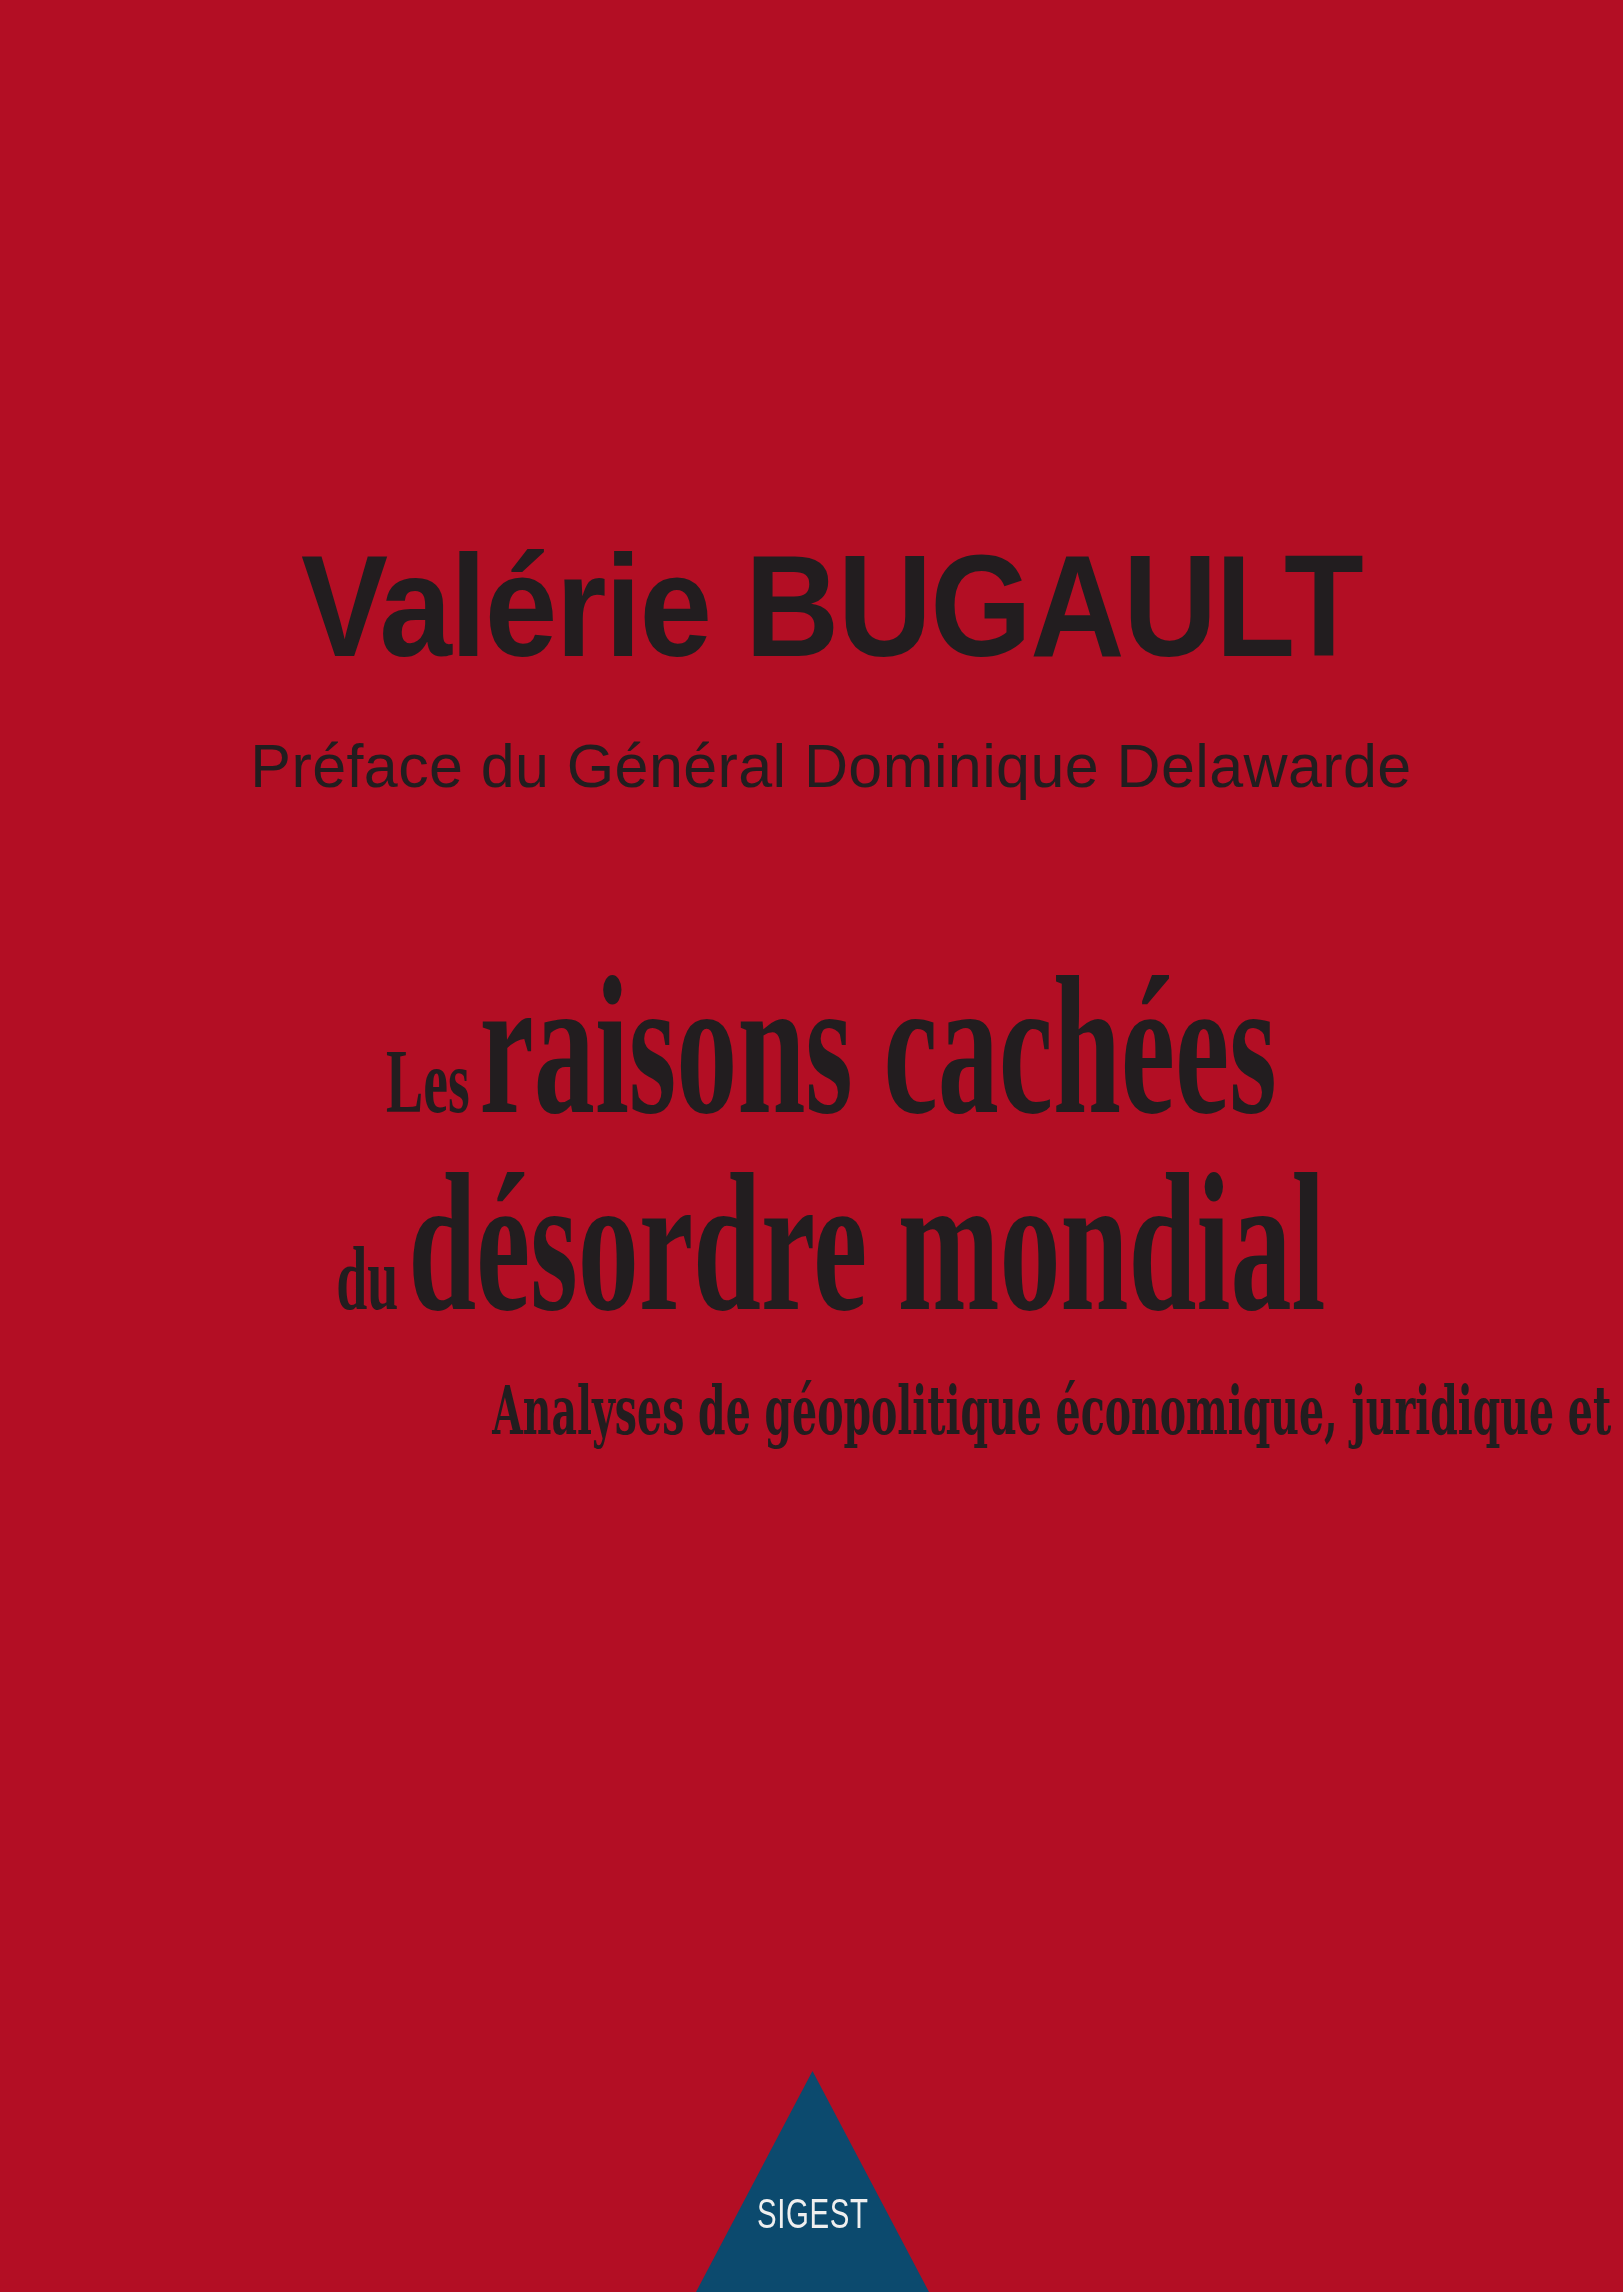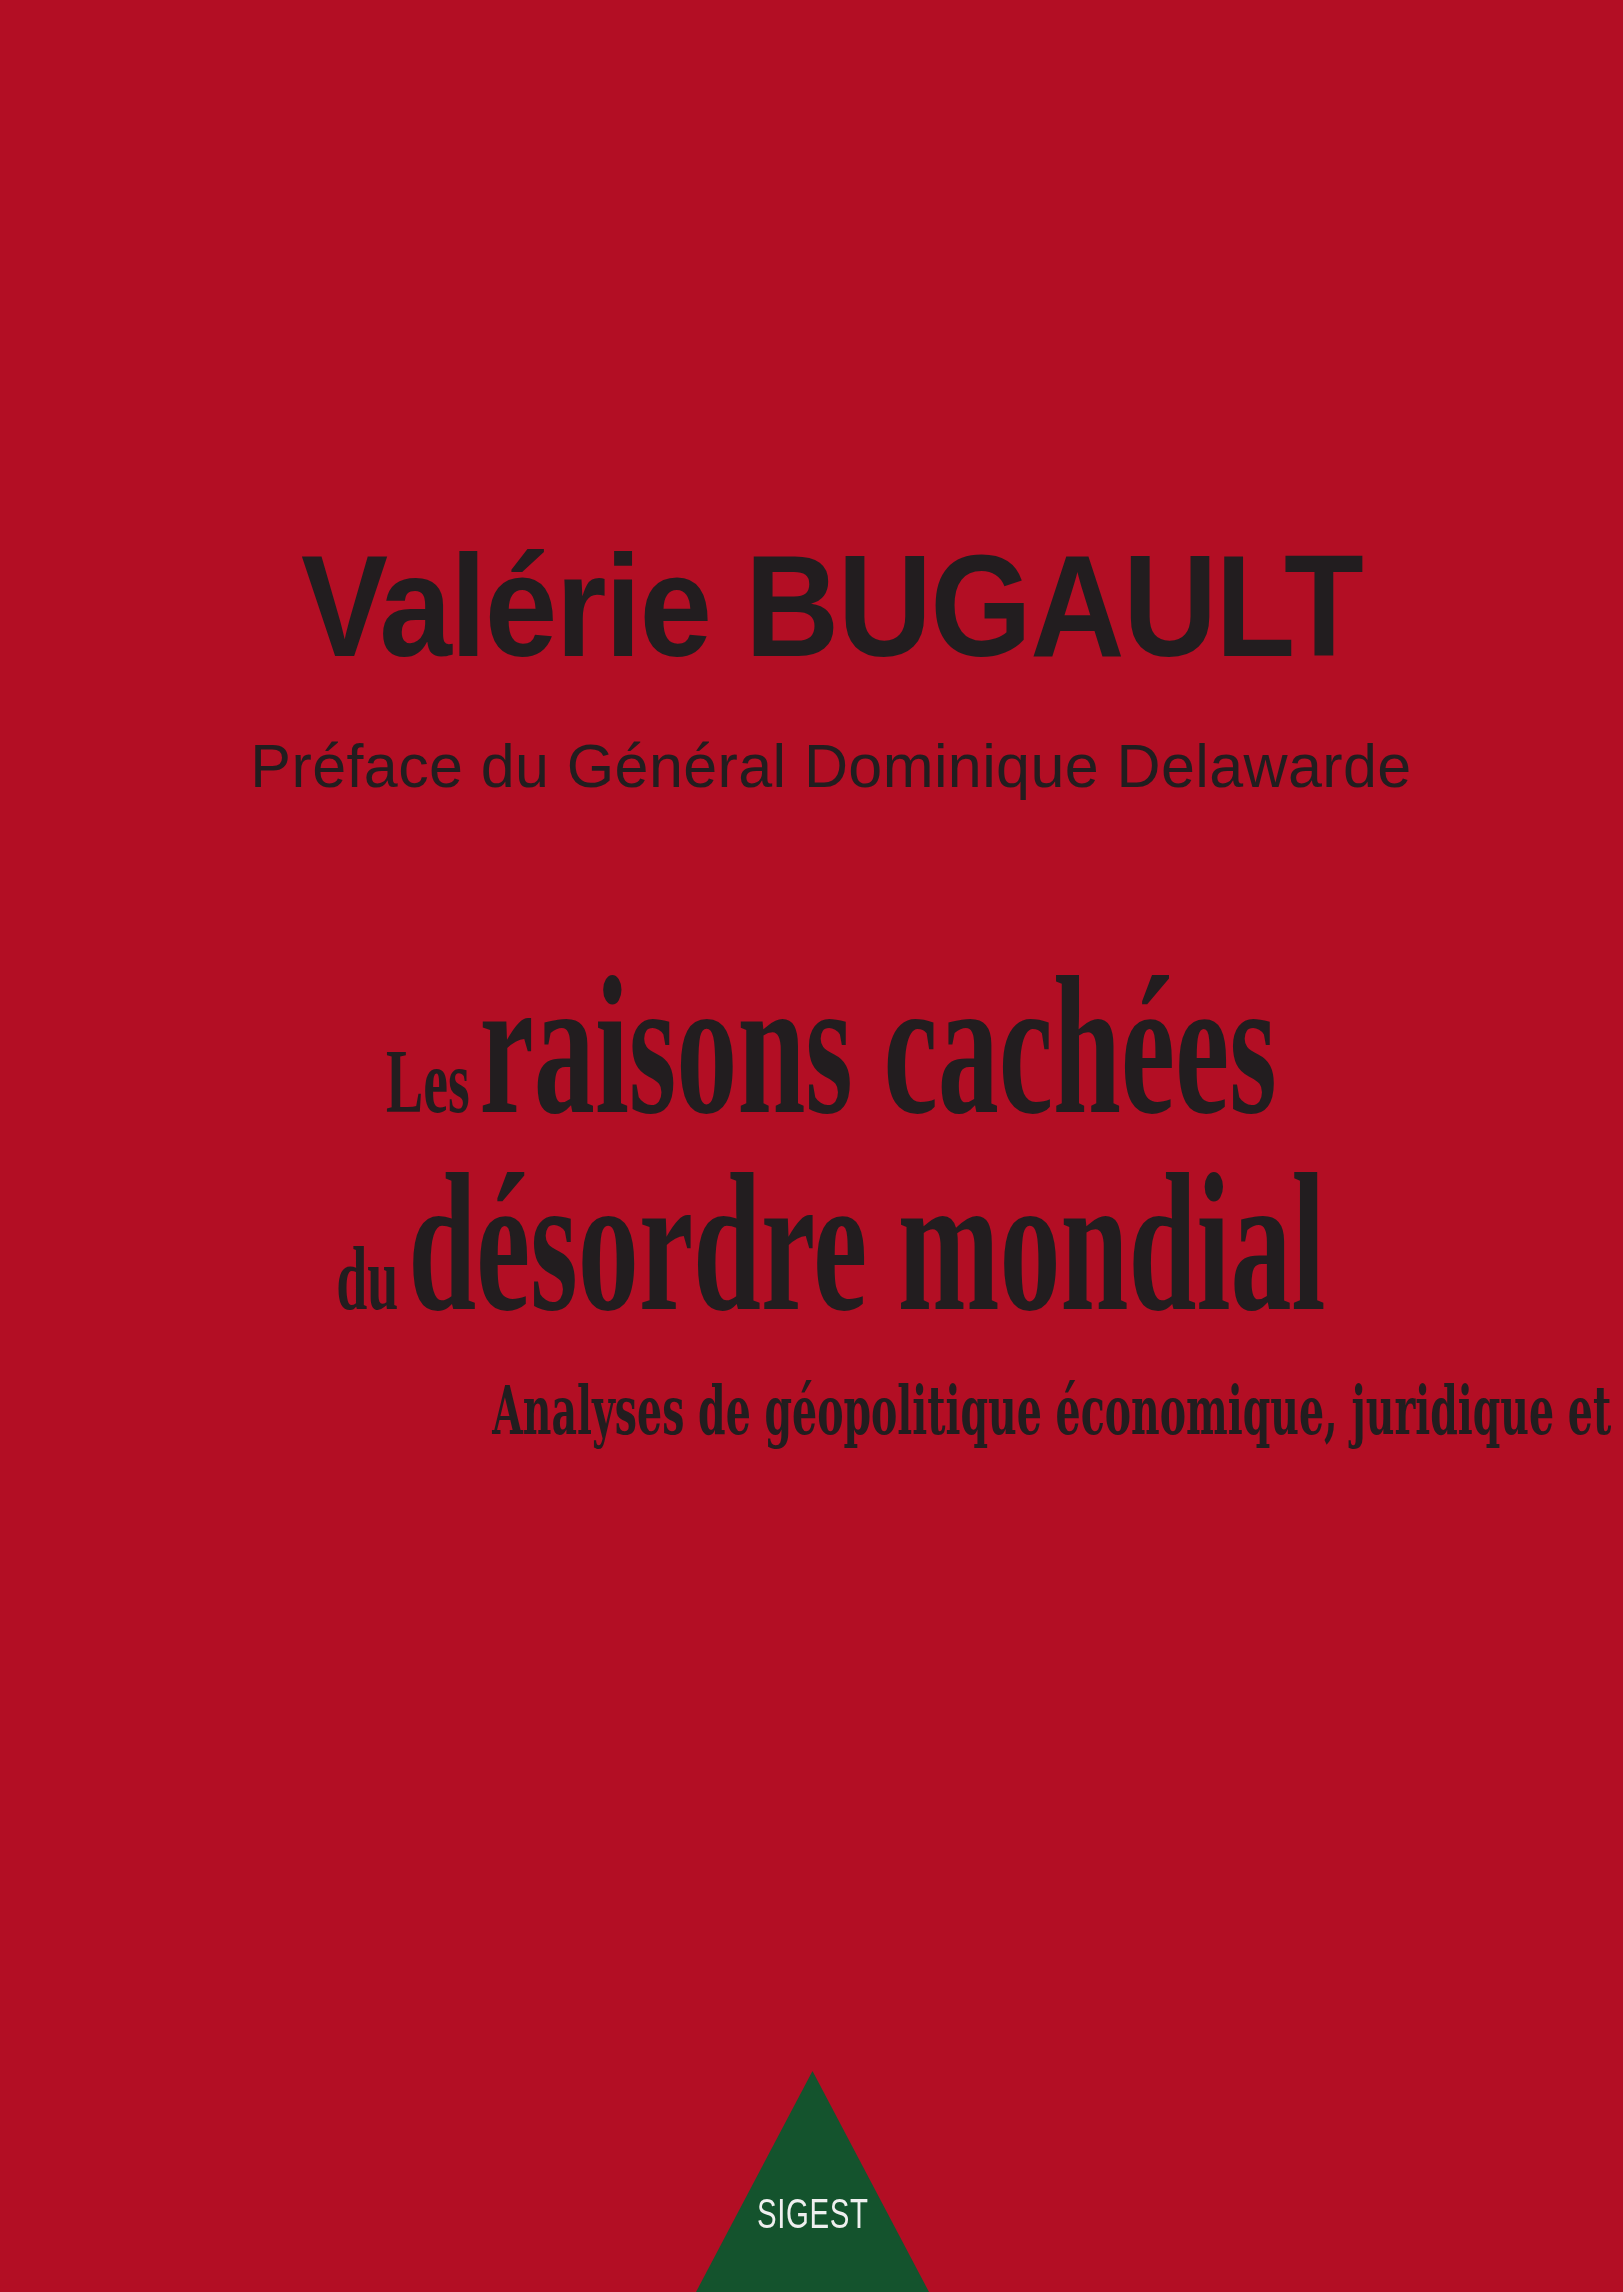--- a/index.html
+++ b/index.html
@@ -118,20 +118,20 @@
     <span class="squeeze">
       <span class="title-small">du</span><span>désordre mondial</span>
     </span>
   </div>
 
   <div class="abs subtitle">
     <span class="squeeze">Analyses de géopolitique économique, juridique et monétaire</span>
   </div>
 
 
-  <div class="publisher-logo" style="background: #14532d;">
+  <div class="publisher-logo" style="background: #0c4a6e;">
     <div class="publisher-name" style="color: rgb(239, 239, 239);">
       <span class="squeeze">SIGEST</span>
     </div>
   </div>
 
 </div>
 
 
 </body></html>

